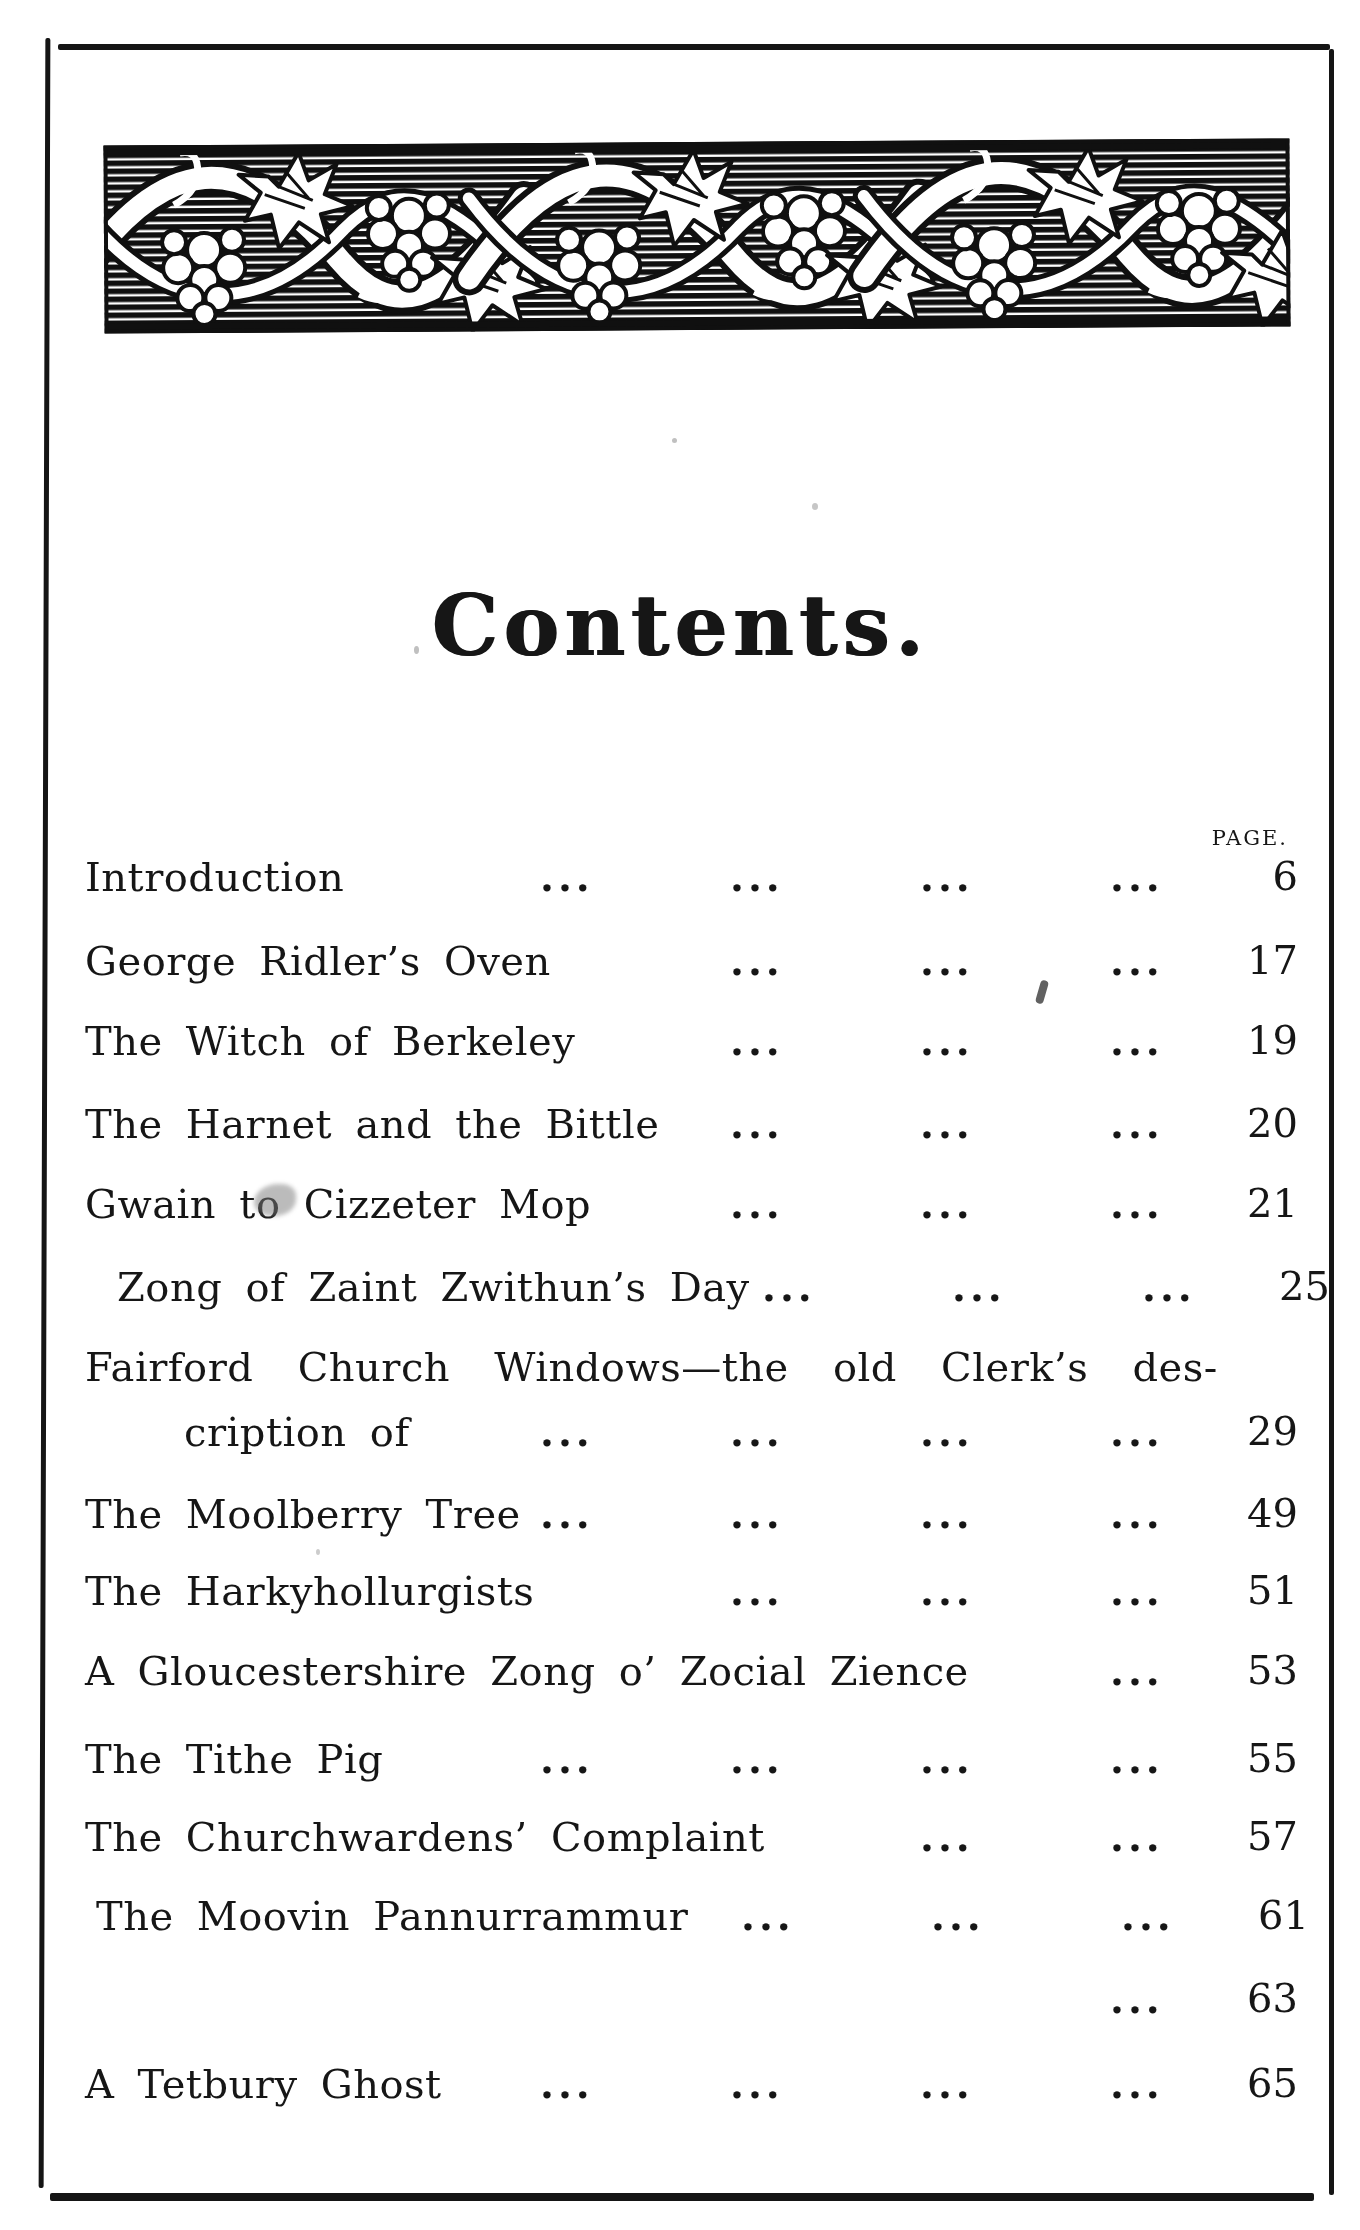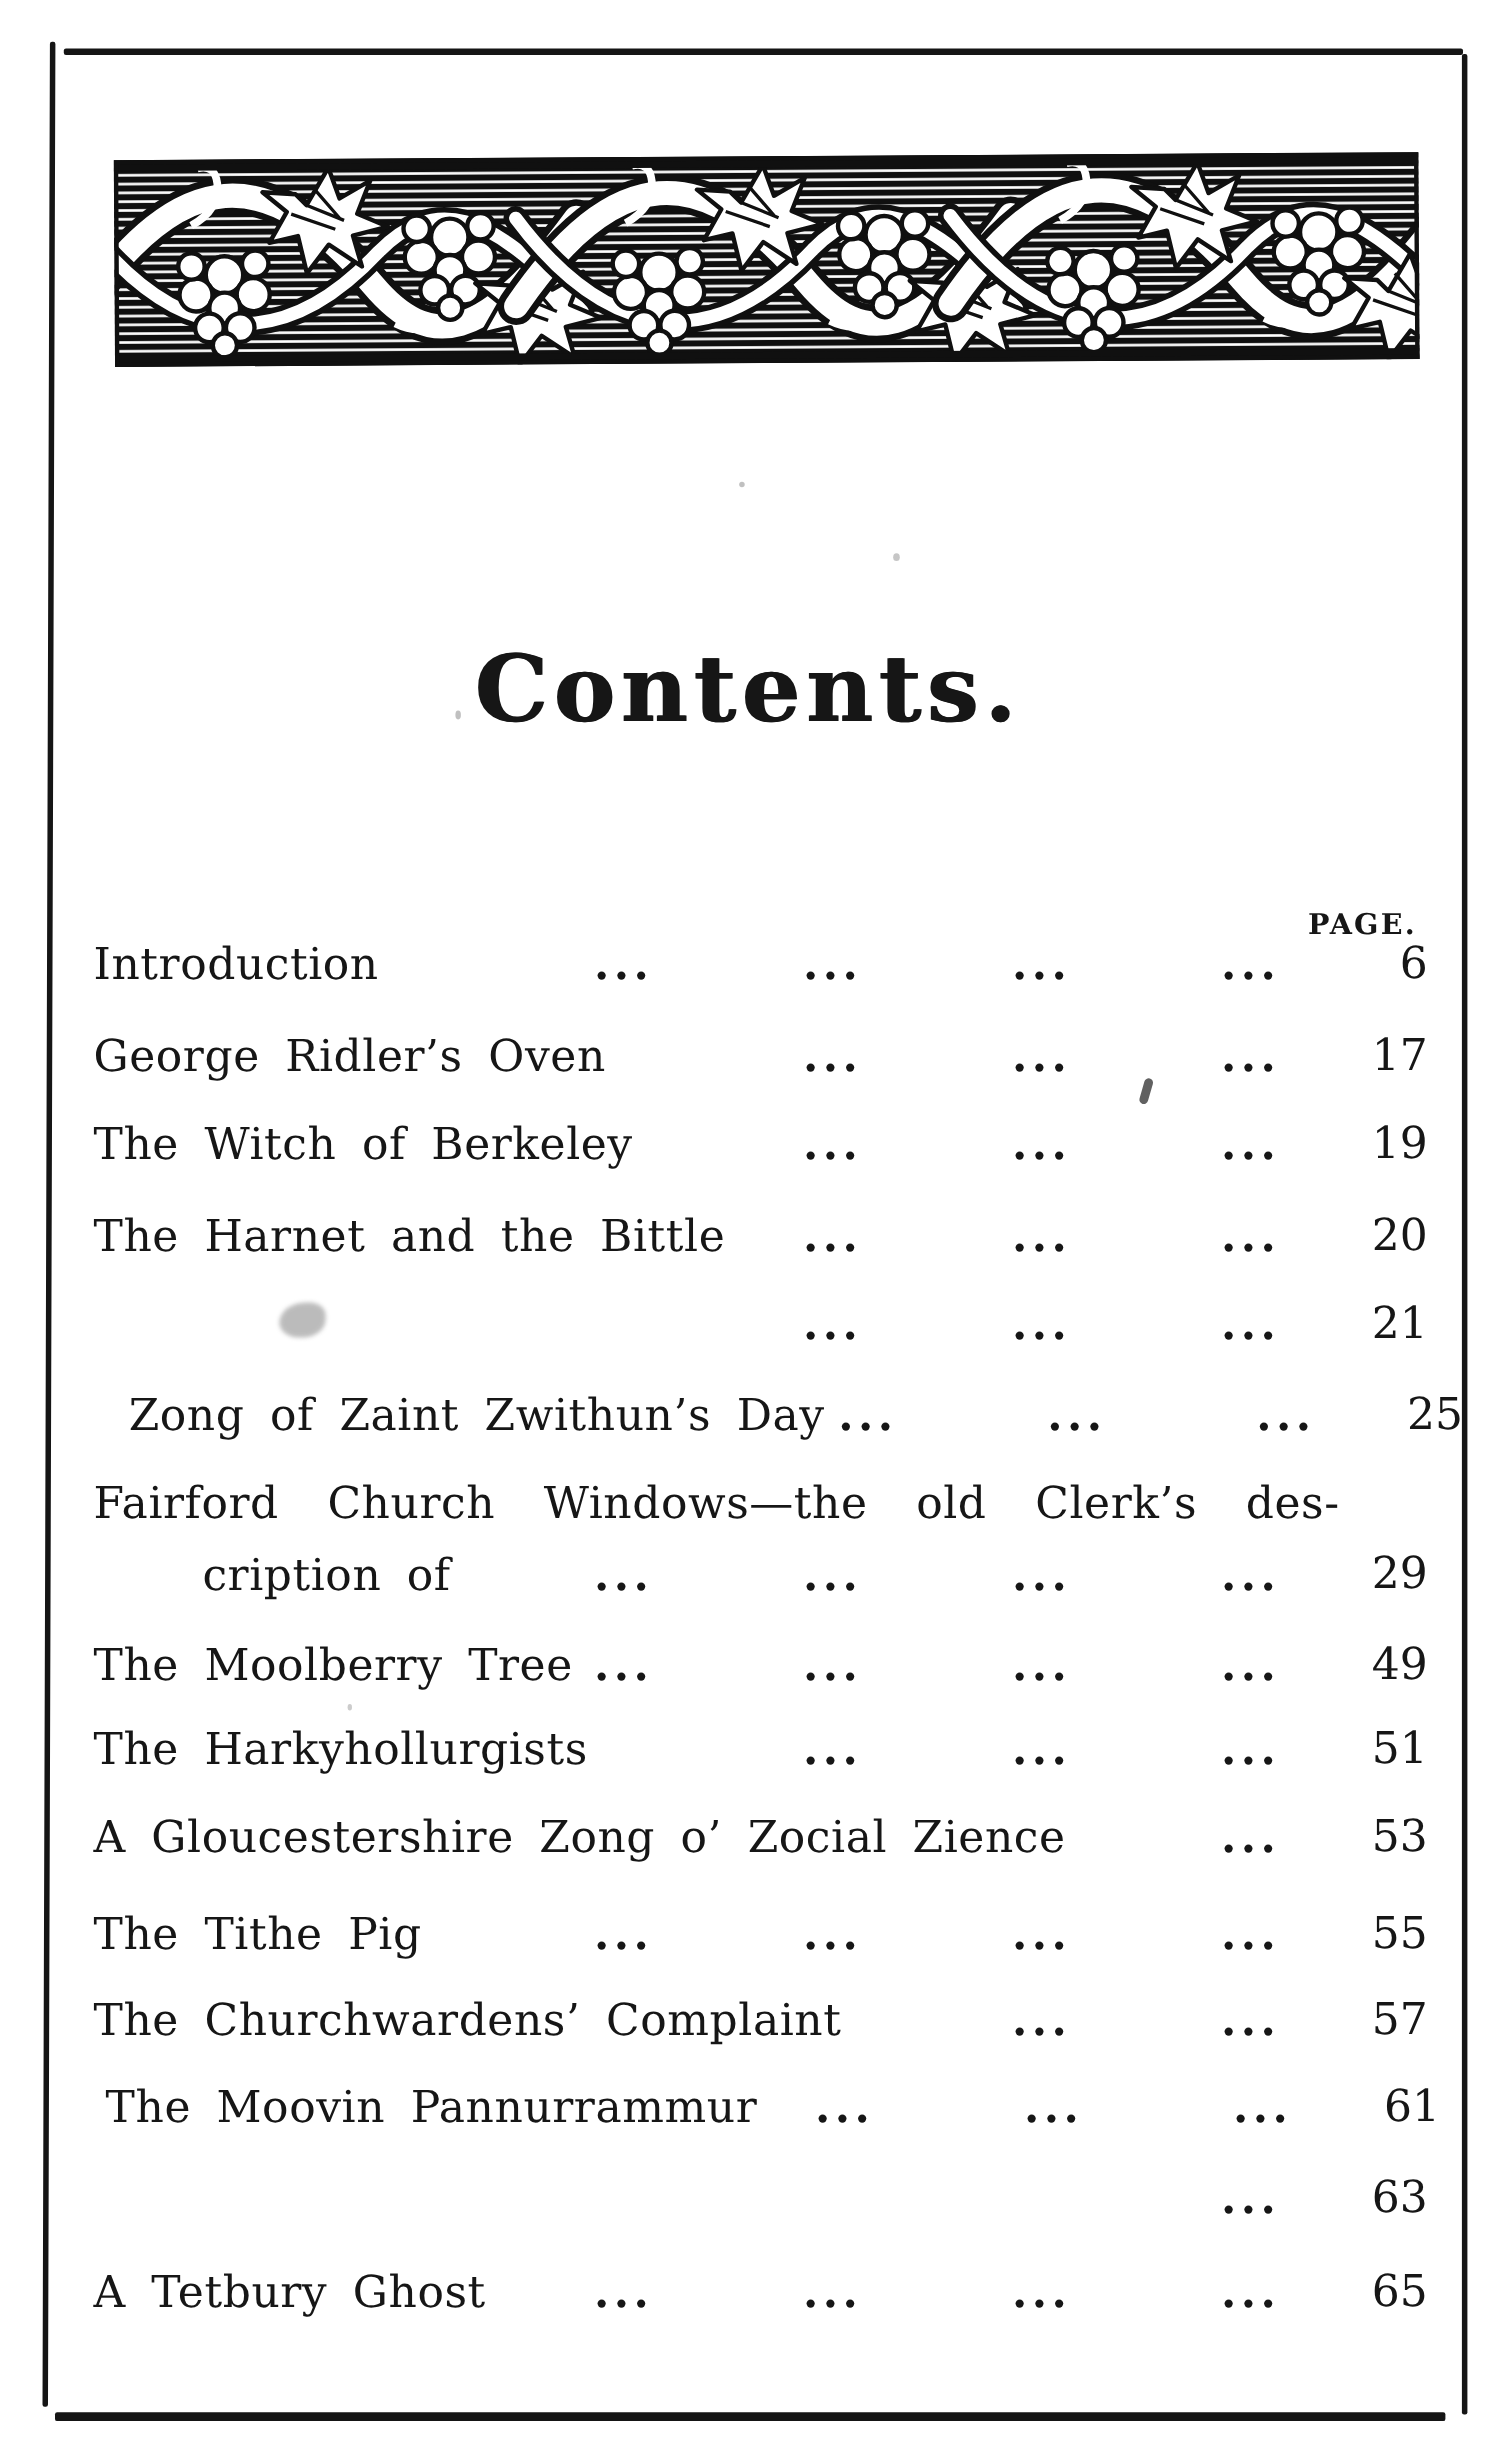--- a/index.html
+++ b/index.html
@@ -15,21 +15,21 @@
   #frame-bottom{left:50px;top:2193px;width:1264px;height:8px;}
   
   .ornament{position:absolute;left:104px;top:142px;width:1186px;height:188px;transform:rotate(-0.35deg);}
   
   #contents-title{
     position:absolute;top:576px;left:0;width:100%;margin:0;text-align:center;
     font-size:84px;font-weight:bold;letter-spacing:5px;
     text-shadow:1px 0 0 currentColor;
   }
   
-  .page-label{position:absolute;top:826px;right:72px;font-size:26px;font-weight:bold;letter-spacing:2px;}
+  .page-label{position:absolute;top:826px;right:72px;font-size:21px;font-weight:normal;letter-spacing:2px;}
   
   .row{position:absolute;left:0;width:1360px;height:62px;line-height:1;}
   .row .t{position:absolute;left:85px;top:0;font-size:40px;letter-spacing:0.5px;word-spacing:10px;white-space:nowrap;}
   .row.indent .t{left:184px;}
   .row.justify .t{word-spacing:31px;}
   .dots{position:absolute;top:0;font-size:40px;font-weight:bold;letter-spacing:4px;}
   .dots.c1{left:540px;} .dots.c2{left:730px;} .dots.c3{left:920px;} .dots.c4{left:1110px;}
   .pg{position:absolute;top:-1px;right:62px;font-size:40px;}
   
   .speck{position:absolute;background:#8d8d8d;border-radius:50%;}
@@ -122,20 +122,21 @@
         <span class="dots c4">...</span>
       </div>
       <div class="row" style="top: 1104px;">
     <span class="t">The Harnet and the Bittle</span>
     <span class="pg">20</span>
   <span class="dots c2">...</span>
         <span class="dots c3">...</span>
         <span class="dots c4">...</span>
       </div>
       <div class="row" style="top: 1184px;">
+    <span class="t">Gwain to Cizzeter Mop</span>
     <span class="pg">21</span>
   <span class="dots c2">...</span>
         <span class="dots c3">...</span>
         <span class="dots c4">...</span>
       </div>
       <div class="row" style="top: 1267px; margin-left: 32px;">
     <span class="t">Zong of Zaint Zwithun’s Day</span>
     <span class="pg">25</span>
   <span class="dots c2">...</span>
         <span class="dots c3">...</span>

